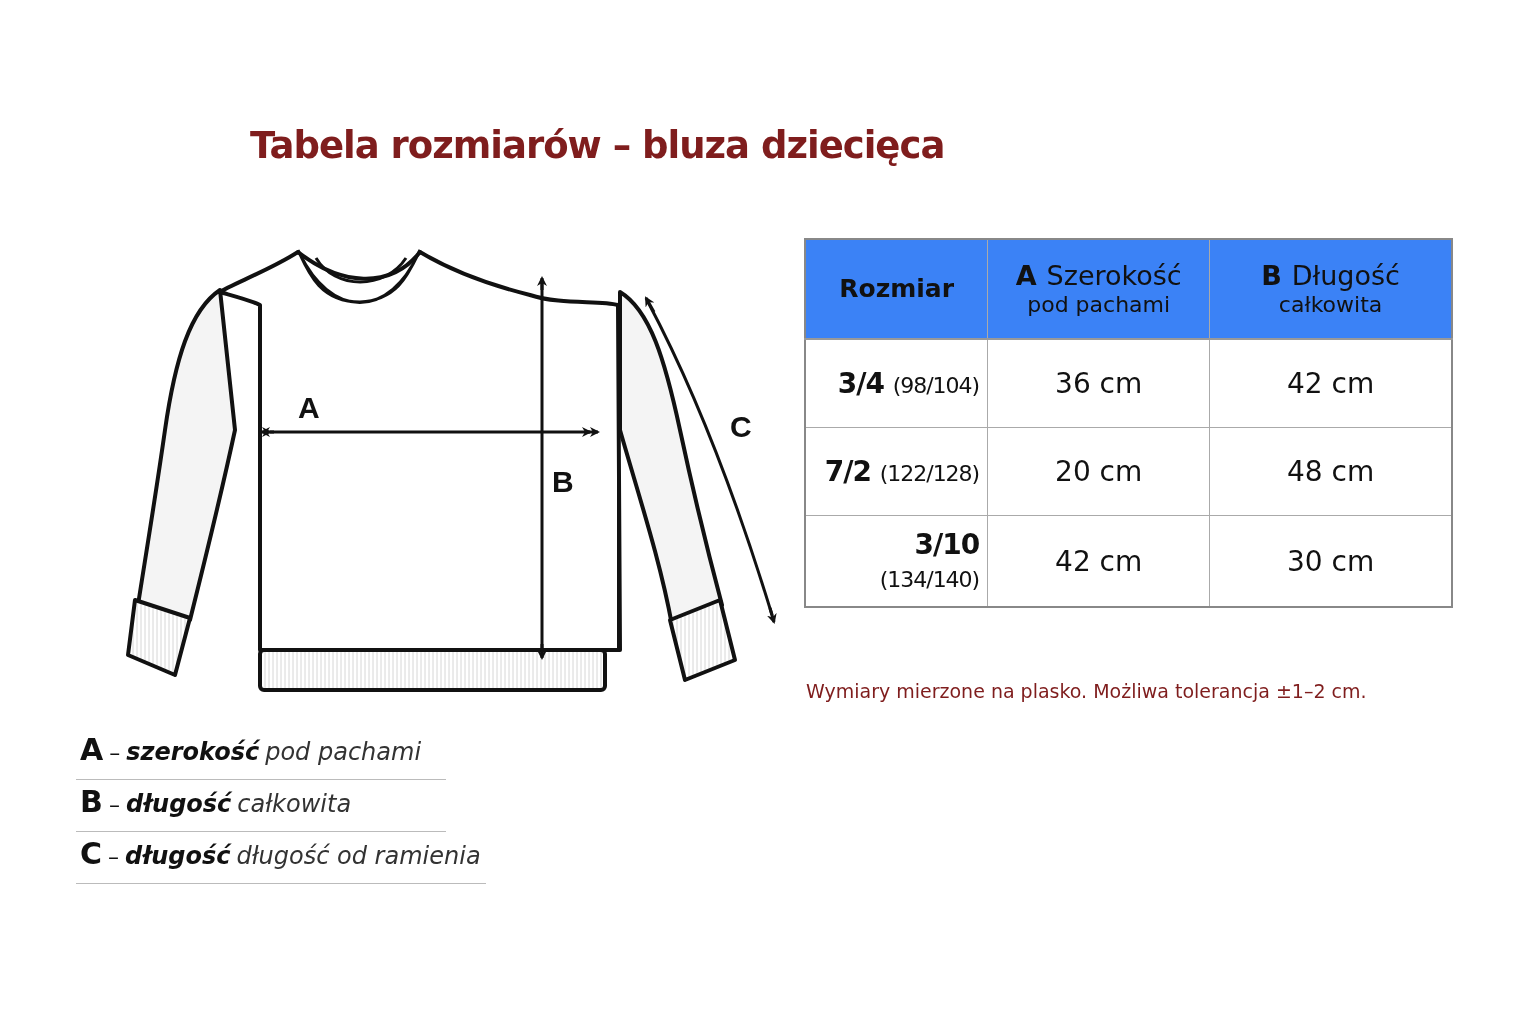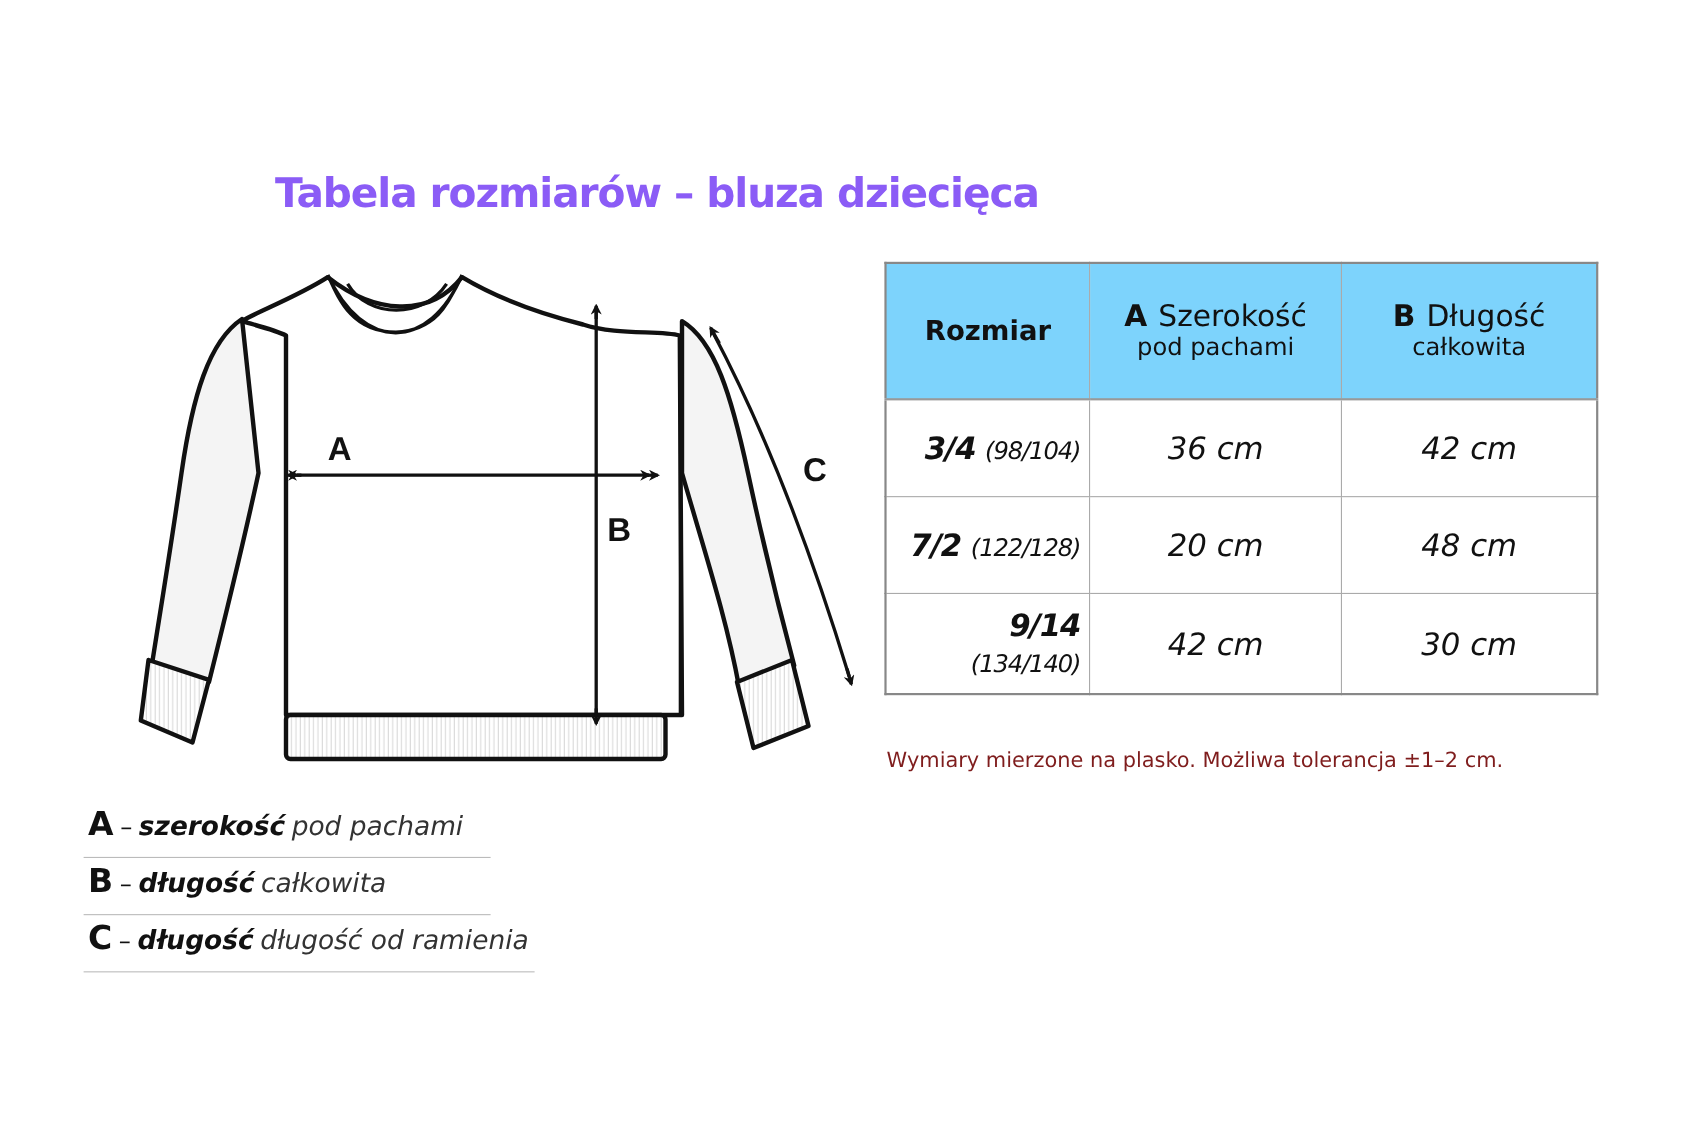--- a/index.html
+++ b/index.html
@@ -1,32 +1,32 @@
 <!DOCTYPE html>
 <html><head>
 <meta charset="utf-8">
 <style>
   html, body { margin:0; padding:0; }
   body { width:1536px; height:1024px; background:#ffffff; position:relative; overflow:hidden;
          font-family:"DejaVu Sans", "Liberation Sans", sans-serif; color:#111; }
-  .title { position:absolute; left:250px; top:154px; font-size:37px; font-weight:bold; letter-spacing:-1px; color:#8b5cf6; white-space:nowrap; }
+  .title { position:absolute; left:250px; top:124px; font-size:37px; font-weight:bold; letter-spacing:-1px; color:#7f1d1d; white-space:nowrap; }
   .sweater { position:absolute; left:120px; top:230px; width:680px; height:480px; }
   .legend { position:absolute; left:76px; top:728px; width:410px; }
   .legend-row { display:flex; align-items:baseline; height:52px; border-bottom:1.5px solid #bbb; box-sizing:border-box; padding-top:4px; font-size:25px; white-space:nowrap; }
   .legend-row:nth-child(1), .legend-row:nth-child(2) { width:370px; }
   .legend-row .key { font-weight:bold; font-size:30px; margin-left:4px; }
   .legend-row .dash { margin:0 6px; font-size:22px; }
   .legend-row .bold { font-weight:bold; font-style:italic; font-size:24px; }
   .legend-row .rest { font-style:italic; color:#333; font-size:24px; margin-left:6px; }
   table.sizes { position:absolute; left:804px; top:238px; width:649px; border-collapse:collapse; border:2px solid #888; }
-  table.sizes th { background:#7dd3fc; height:90px; font-weight:bold; font-size:25px; border-right:1.5px solid #aaa; border-bottom:2px solid #999; text-align:center; line-height:1.2; padding:16px; }
+  table.sizes th { background:#3b82f6; height:90px; font-weight:bold; font-size:25px; border-right:1.5px solid #aaa; border-bottom:2px solid #999; text-align:center; line-height:1.2; padding:4px; }
   table.sizes th .sub { display:block; font-weight:normal; font-size:22px; }
   table.sizes th .hdr-main { font-weight:normal; font-size:27px; }
   table.sizes th .letter { font-weight:bold; font-size:27px; margin-right:10px; }
-  table.sizes td { height:63px; border-right:1.5px solid #aaa; border-bottom:1.5px solid #aaa; text-align:center; font-size:28px; padding:12px;font-style:italic; }
+  table.sizes td { height:63px; border-right:1.5px solid #aaa; border-bottom:1.5px solid #aaa; text-align:center; font-size:28px; padding:12px; }
   table.sizes td.size { text-align:right; padding-right:8px; font-weight:bold; font-size:28px; letter-spacing:-1px; }
   table.sizes td.size .eu { font-weight:normal; font-size:22px; letter-spacing:-1px; }
   .col1 { width:182px; } .col2 { width:220px; } .col3 { width:247px; }
   .note { position:absolute; left:806px; top:680px; font-size:19px; color:#7f1d1d; white-space:nowrap; }
 </style>
 </head>
 <body>
 
 <div class="title">Tabela rozmiarów – bluza dziecięca</div>
 
@@ -115,20 +115,20 @@
       <td class="size"><span>3/4</span> <span class="eu">(98/104)</span></td>
       <td>36 cm</td>
       <td>42 cm</td>
     </tr>
     <tr>
       <td class="size"><span>7/2</span> <span class="eu">(122/128)</span></td>
       <td>20 cm</td>
       <td>48 cm</td>
     </tr>
     <tr>
-      <td class="size"><span>9/14</span> <span class="eu">(134/140)</span></td>
+      <td class="size"><span>3/10</span> <span class="eu">(134/140)</span></td>
       <td>42 cm</td>
       <td>30 cm</td>
     </tr>
   </tbody>
 </table>
 
 <div class="note">Wymiary mierzone na plasko. Możliwa tolerancja ±1–2 cm.</div>
 
 </body></html>

